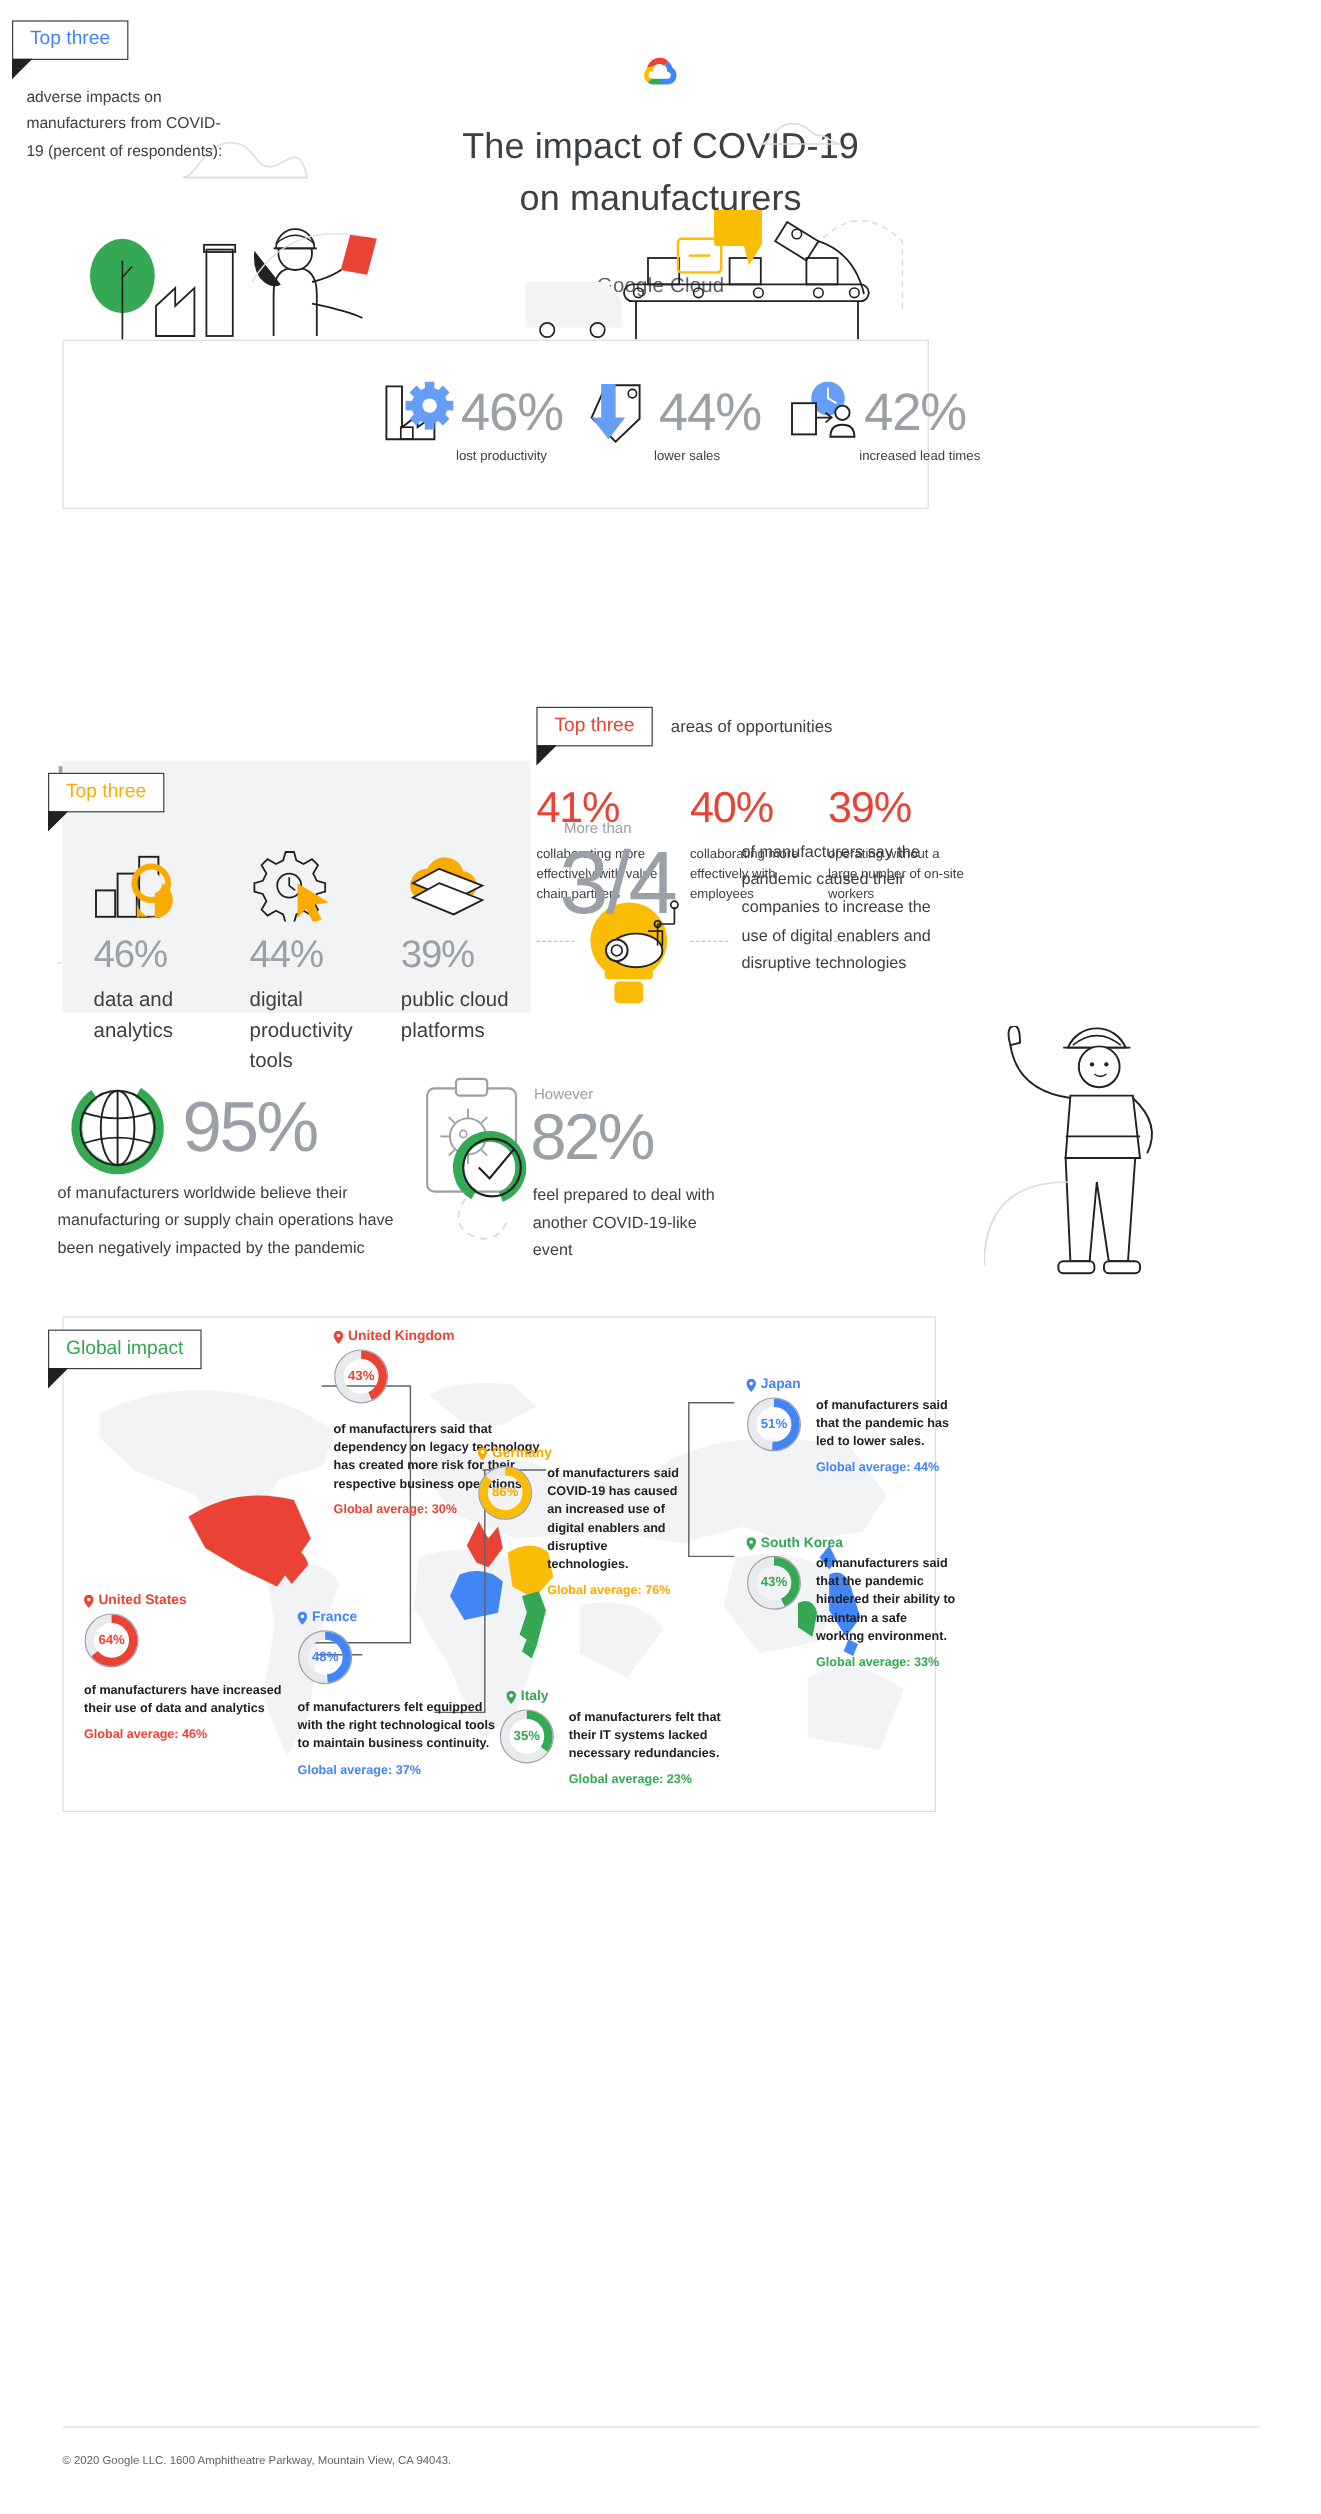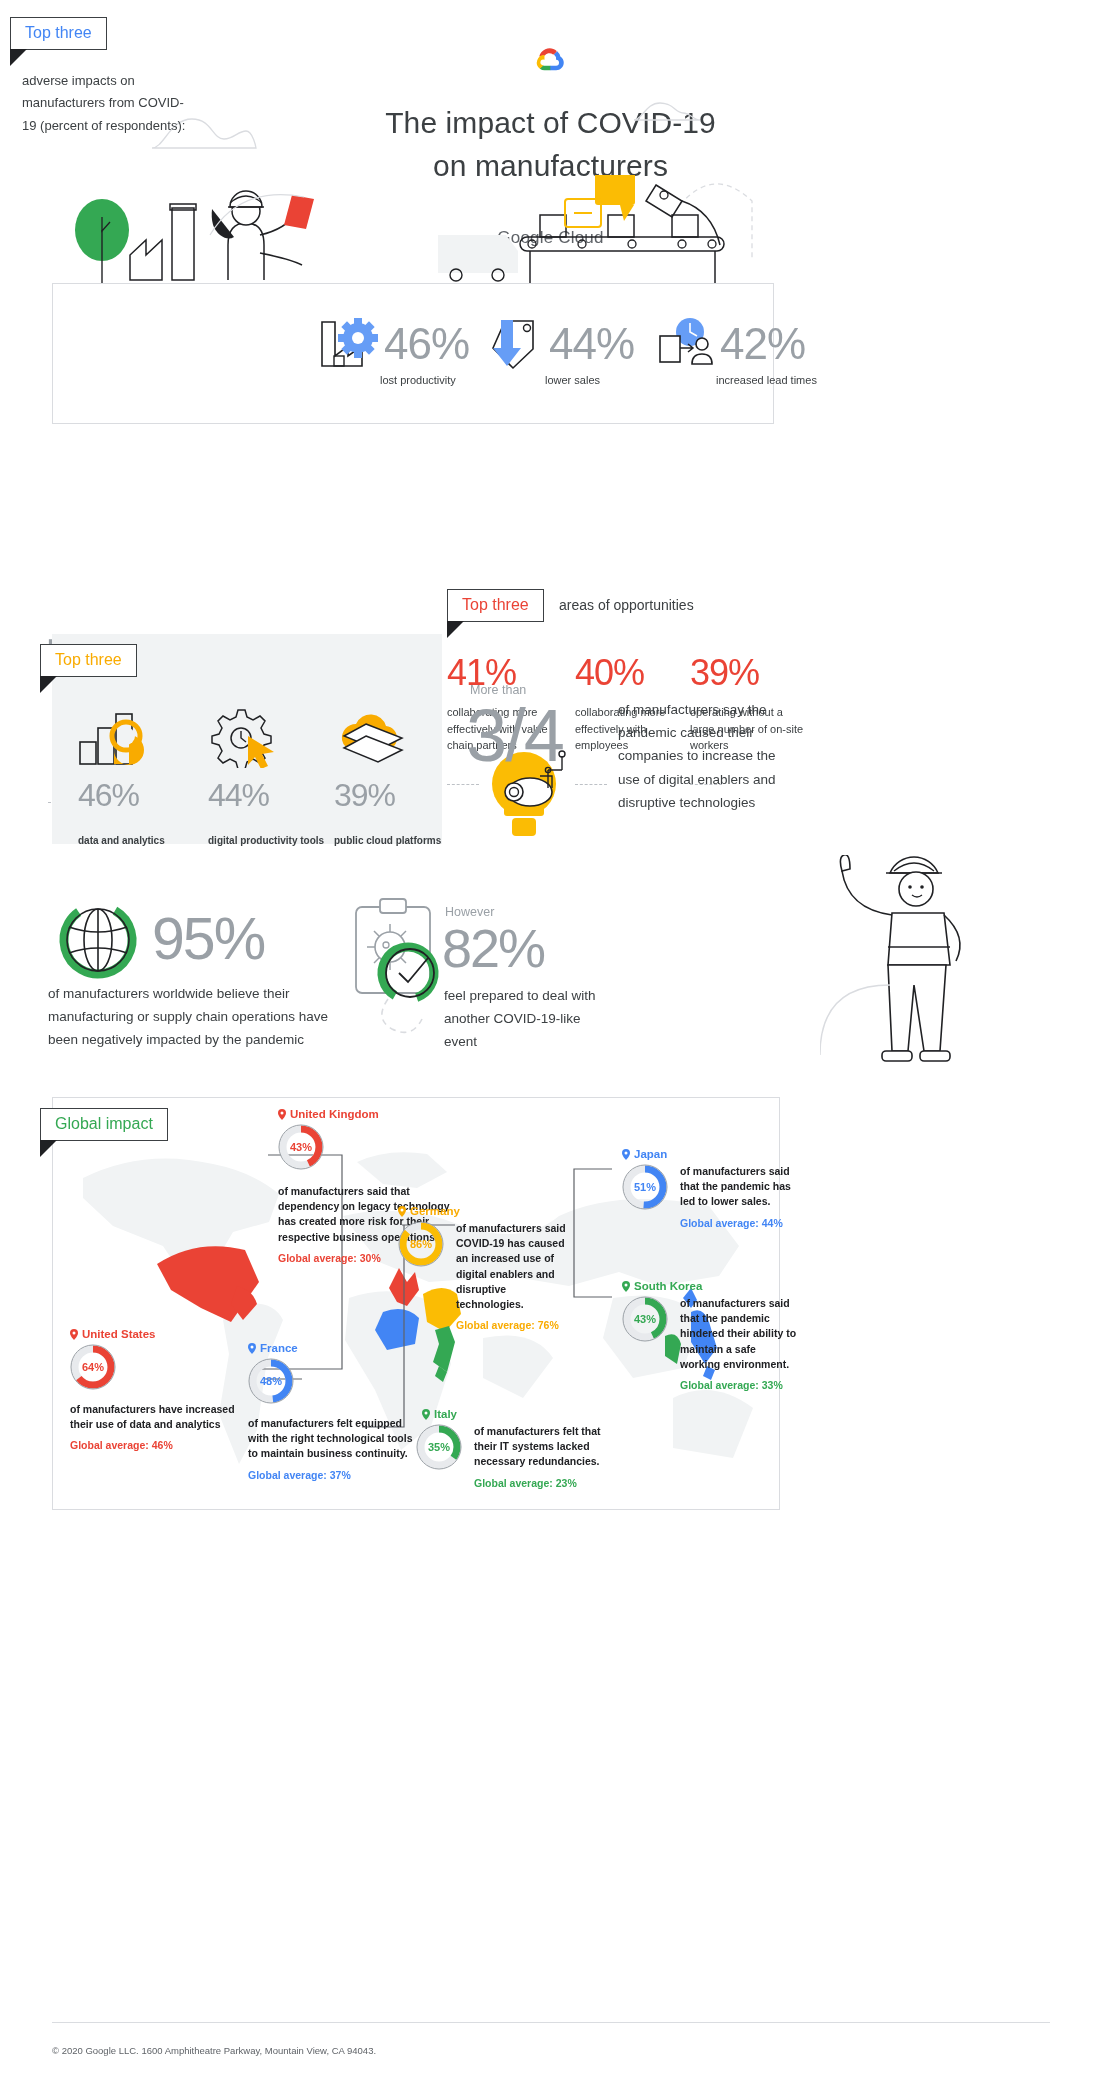--- a/index.html
+++ b/index.html
@@ -62,21 +62,21 @@
   .s2r-tag { position: absolute; left: 447px; top: 589px; }
   .s2r-head { position: absolute; left: 559px; top: 597px; font-size: 14px; color: #3c4043; }
   .opp { position: absolute; width: 120px; }
   .opp .num { font-size: 36px; color: #ea4335; letter-spacing: -1px; }
   .opp .lab { margin-top: 10px; font-size: 11px; color: #3c4043; line-height: 1.5; }
   .grey-box { position: absolute; left: 52px; top: 634px; width: 390px; height: 210px; background: #f1f3f4; }
   .s3-tag { position: absolute; left: 40px; top: 644px; }
   .s3-head { position: absolute; left: 148px; top: 648px; width: 290px; font-size: 13.5px; font-weight: 700; line-height: 1.55; color: #3c4043; }
   .enabler { position: absolute; width: 118px; }
   .enabler .num { font-size: 32px; color: #9aa0a6; letter-spacing: -1px; }
-  .enabler .lab { margin-top: 19px; font-size: 10px; color: #3c4043; line-height: 1.5; font-weight: bold; }
+  .enabler .lab { margin-top: 6px; font-size: 17px; color: #3c4043; line-height: 1.5; }
 
   .s3r-more { position: absolute; left: 470px; top: 683px; font-size: 12.5px; color: #9aa0a6; }
   .s3r-frac { position: absolute; left: 466px; top: 693px; font-size: 74px; color: #9aa0a6; letter-spacing: -2px; }
   .s3r-txt { position: absolute; left: 618px; top: 698px; width: 170px; font-size: 13.5px; line-height: 1.72; color: #3c4043; }
 
   
   .s4-95 { position: absolute; left: 152px; top: 905px; font-size: 59px; color: #9aa0a6; letter-spacing: -2px; }
   .s4-95-txt { position: absolute; left: 48px; top: 982px; width: 310px; font-size: 13.5px; line-height: 1.72; color: #3c4043; }
   .s4-however { position: absolute; left: 445px; top: 905px; font-size: 12.5px; color: #9aa0a6; }
   .s4-82 { position: absolute; left: 442px; top: 917px; font-size: 54px; color: #9aa0a6; letter-spacing: -2px; }

